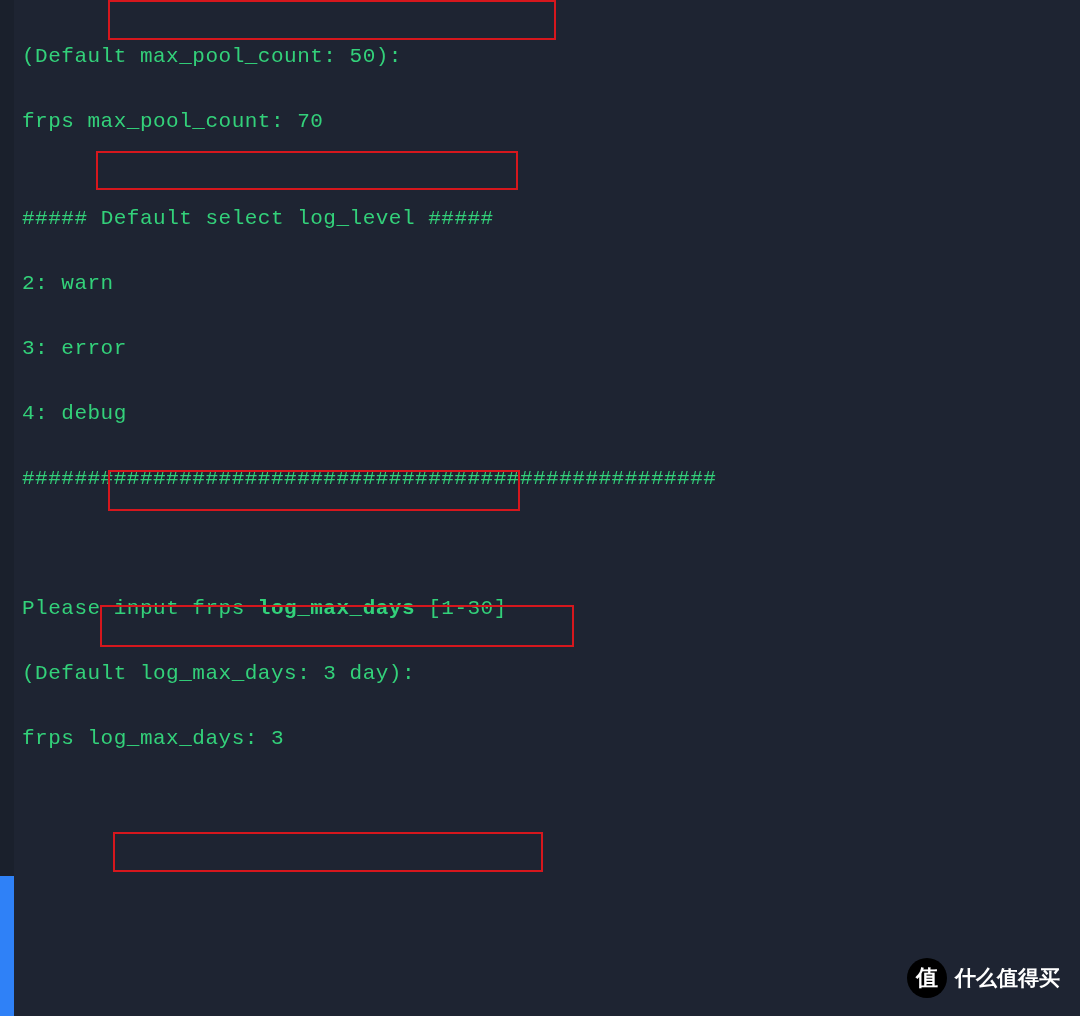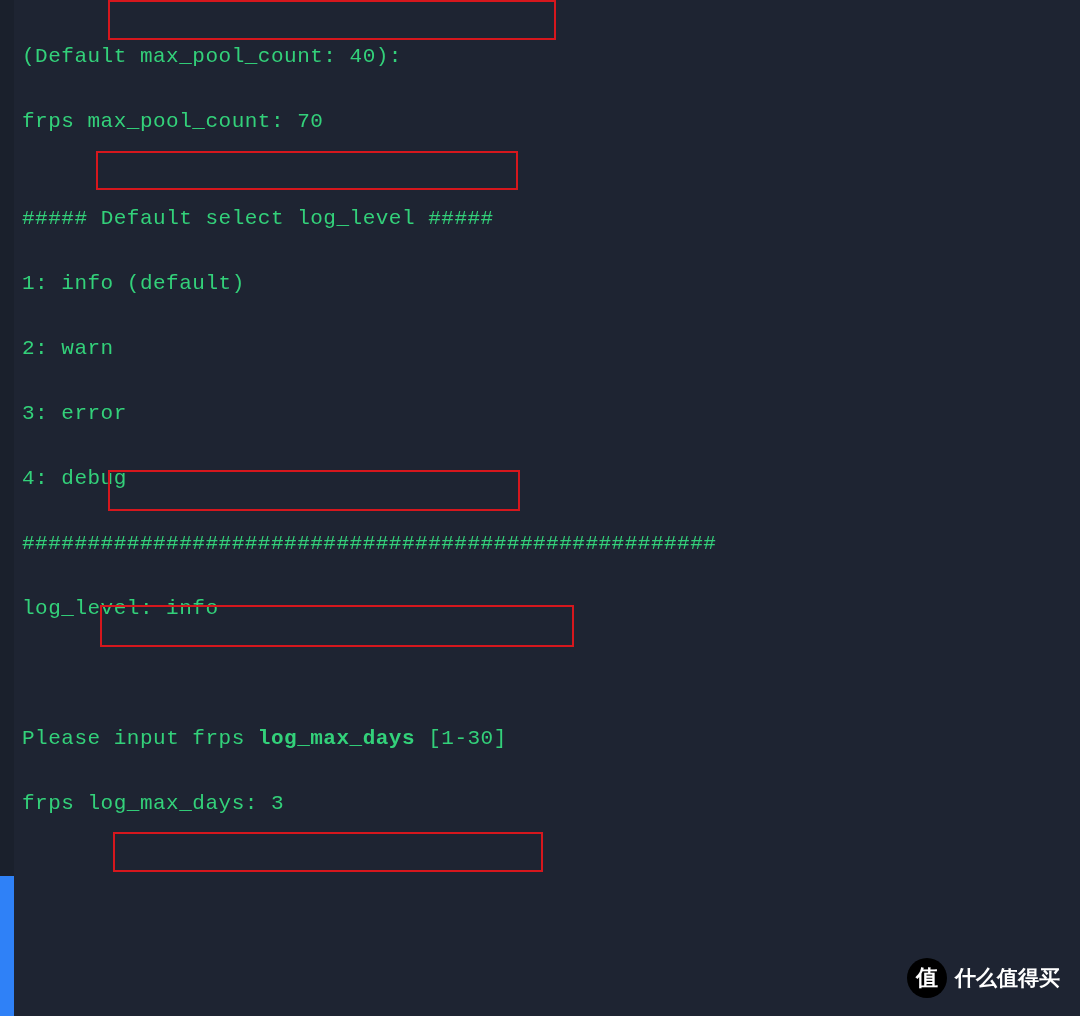--- a/index.html
+++ b/index.html
@@ -74,33 +74,32 @@
   }
 </style>
 </head>
 <body>
 
 <div class="sidebar">
   <div class="blue-tab"></div>
 </div>
 
 <div class="term">
-<span class="line">(Default max_pool_count: 40):</span>
+<span class="line">(Default max_pool_count: 50):</span>
 <span class="line">frps max_pool_count: 70</span>
 <span class="line"></span>
 <span class="line"><span>##### </span><span>Default select log_level #####</span></span>
-<span class="line">1: info (default)</span>
 <span class="line">2: warn</span>
 <span class="line">3: error</span>
 <span class="line">4: debug</span>
 <span class="line">#####################################################</span>
-<span class="line">log_level: info</span>
 <span class="line"></span>
 <span class="line"></span>
 <span class="line"><span>Please </span><span>input frps </span><span class="bold">log_max_days</span><span> [1-30]</span></span>
+<span class="line">(Default log_max_days: 3 day):</span>
 <span class="line">frps log_max_days: 3</span>
 <span class="line"></span>
 
 
 
 
 
 
 <span class="line"></span>
 

